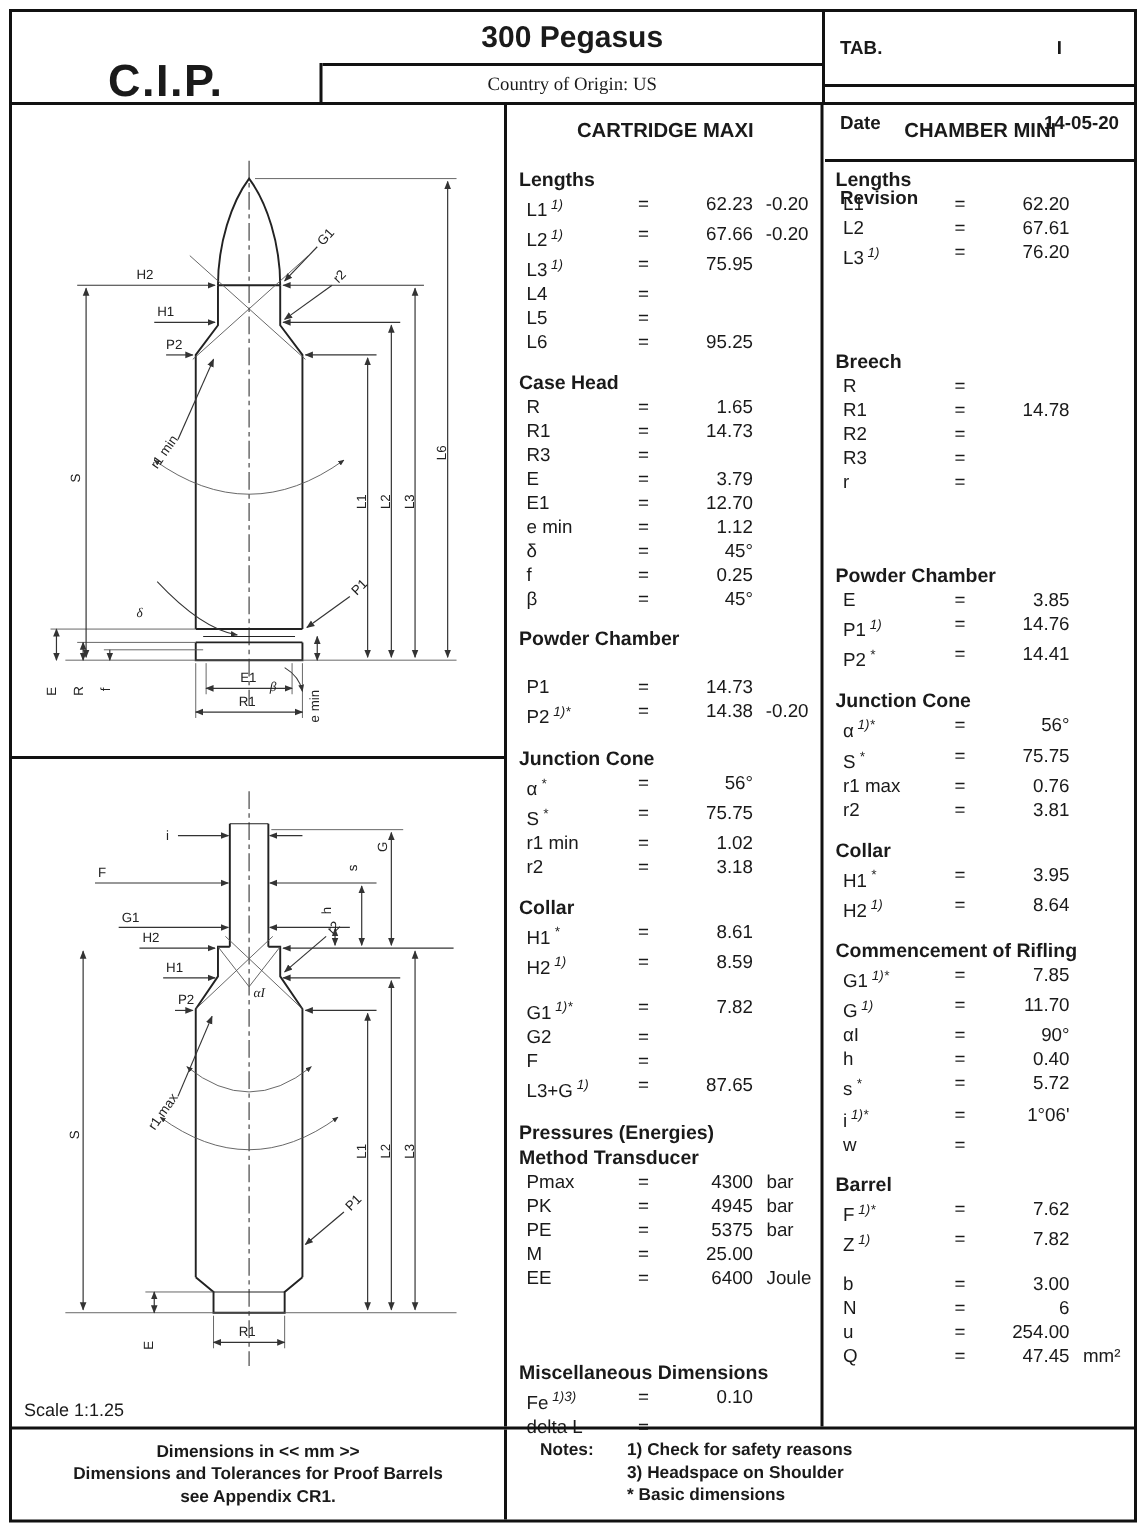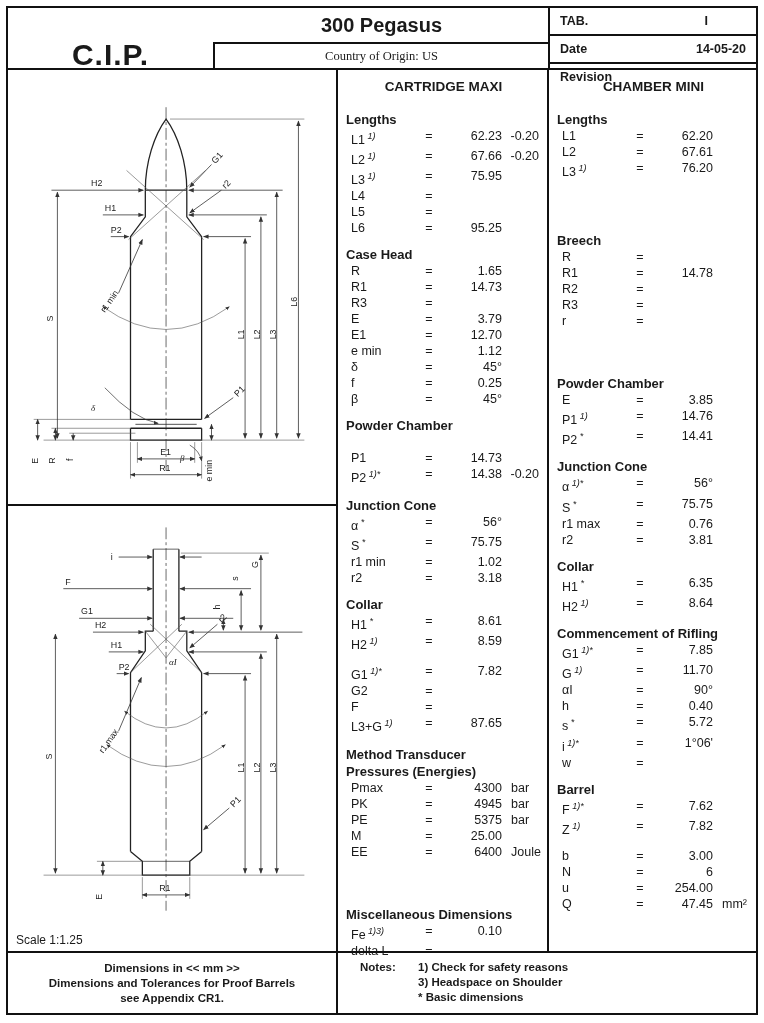--- a/index.html
+++ b/index.html
@@ -12,21 +12,21 @@
   
   .header-row { display:flex; height:62px; border-bottom:2px solid #111; flex:0 0 auto; }
   .hd-cip { width:207px; border-right:2px solid #111; display:flex; align-items:center; justify-content:center;
             font-size:30px; font-weight:bold; letter-spacing:1px;margin-top:34px; }
   .hd-center { width:335px; border-right:2px solid #111; display:flex; flex-direction:column; }
   .hd-title { flex:0 0 36px; display:flex; align-items:center; justify-content:center;
               font-size:20px; font-weight:bold; border-bottom:2px solid #111; }
   .hd-country { flex:1; display:flex; align-items:center; justify-content:center; font-size:12.5px;font-family:Liberation Serif, serif; }
   .hd-meta { flex:1; display:flex; flex-direction:column; }
   .hd-meta-row { flex:1; display:flex; align-items:center; justify-content:space-between;
-                 padding:6px 10px; font-size:12.5px; font-weight:bold; }
+                 padding:17px 10px; font-size:12.5px; font-weight:bold; }
   .hd-meta-row + .hd-meta-row { border-top:2px solid #111; }
   .hd-meta-row .v.tabv { padding-right:38px; }
 
   
   .main-row { display:flex; flex:1 1 auto; min-height:0; }
   .draw-col { width:330px; border-right:2px solid #111; display:flex; flex-direction:column; flex:0 0 auto; }
   .draw-box { position:relative; }
   .draw-box.top { height:436px; border-bottom:2px solid #111; }
   .draw-box.bottom { flex:1; }
   .scale-label { position:absolute; left:8px; bottom:4px; font-size:12px; }
@@ -439,22 +439,22 @@
                 </div>
                 <div class="row">
                   <span class="c-name">L3+G<sup class="sup"> 1)</sup></span>
                   <span class="c-eq">=</span>
                   <span class="c-val">87.65</span>
                   <span class="c-extra"></span>
                 </div>
               </div>
             </div>
             <div class="section sec-6">
+              <div class="sec-heading">Pressures (Energies)</div>
               <div class="sec-heading">Method Transducer</div>
-              <div class="sec-heading">Pressures (Energies)</div>
               <div class="rows">
                 <div class="row">
                   <span class="c-name">Pmax</span>
                   <span class="c-eq">=</span>
                   <span class="c-val">4300</span>
                   <span class="c-extra unit">bar</span>
                 </div>
                 <div class="row">
                   <span class="c-name">PK</span>
                   <span class="c-eq">=</span>
@@ -613,21 +613,21 @@
                   <span class="c-extra"></span>
                 </div>
               </div>
             </div>
             <div class="section sec-4">
               <div class="sec-heading">Collar</div>
               <div class="rows">
                 <div class="row">
                   <span class="c-name">H1<sup class="sup"> *</sup></span>
                   <span class="c-eq">=</span>
-                  <span class="c-val">6.35</span>
+                  <span class="c-val">3.95</span>
                   <span class="c-extra"></span>
                 </div>
                 <div class="row">
                   <span class="c-name">H2<sup class="sup"> 1)</sup></span>
                   <span class="c-eq">=</span>
                   <span class="c-val">8.64</span>
                   <span class="c-extra"></span>
                 </div>
               </div>
             </div>

